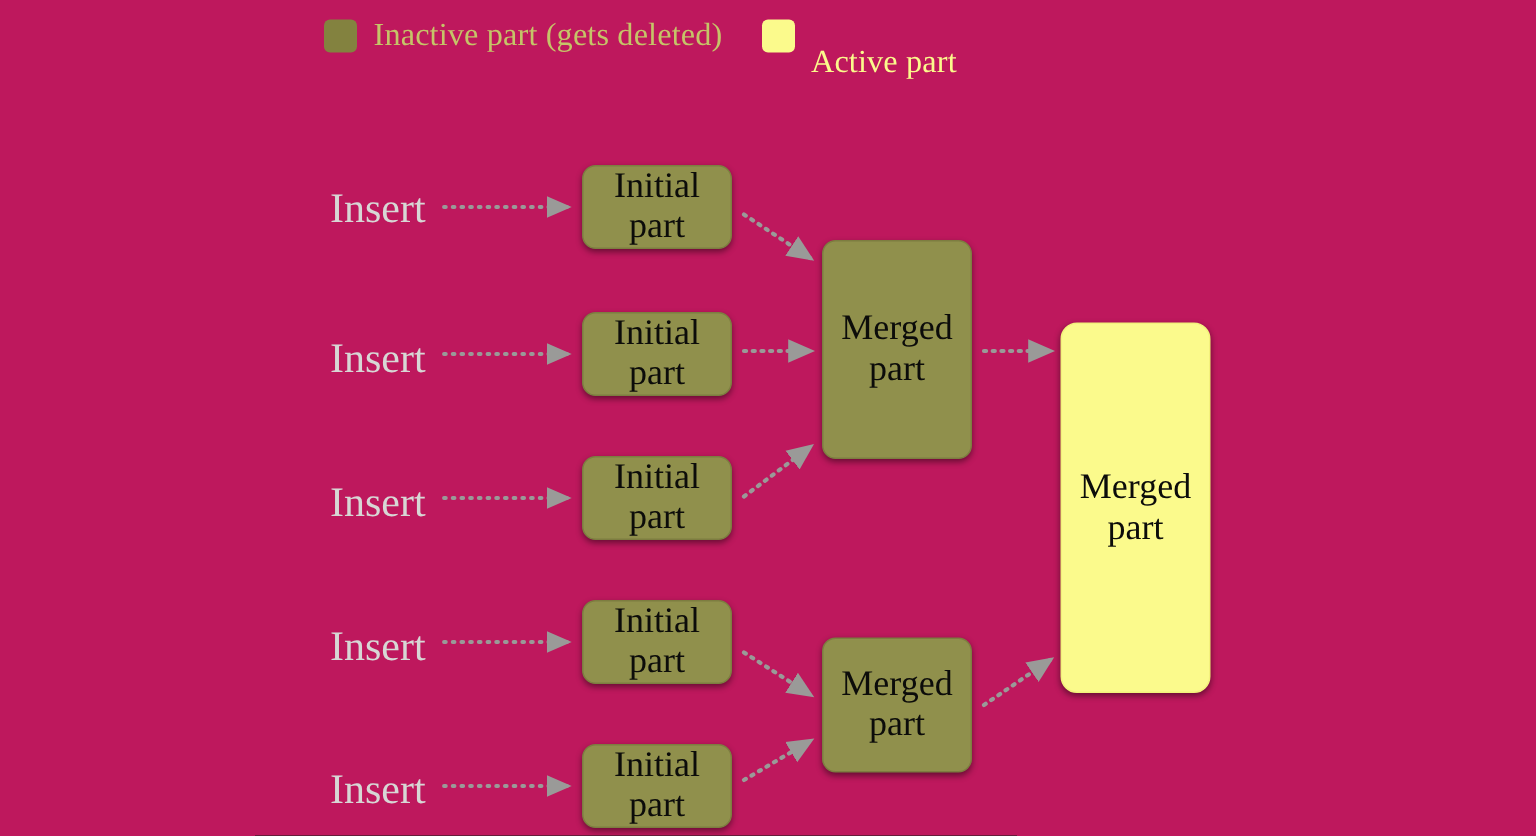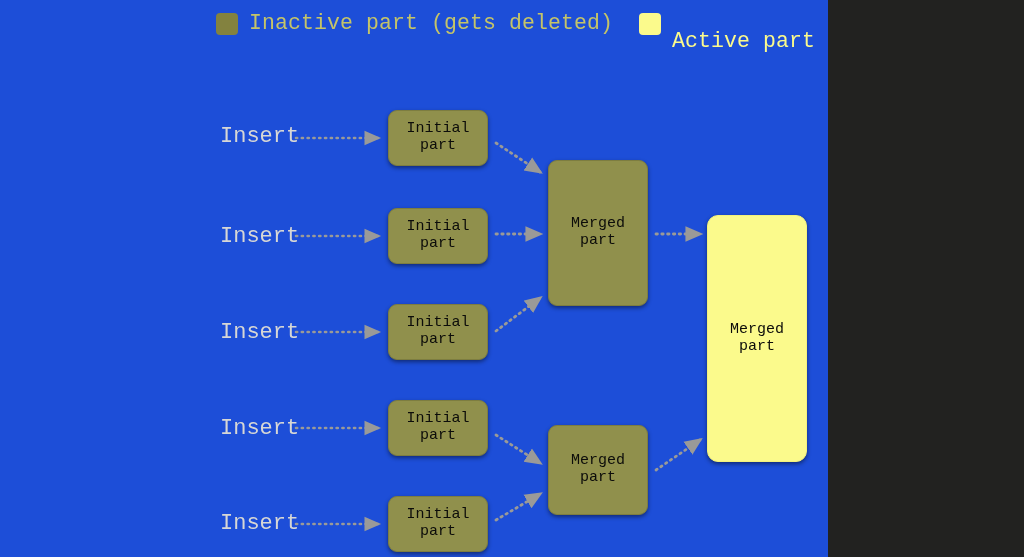--- a/index.html
+++ b/index.html
@@ -2,25 +2,25 @@
 <html><head>
 <meta charset="utf-8">
 <style>
   html, body {
     margin: 0;
     padding: 0;
     background: #222220;
   }
   #canvas {
     position: relative;
-    width: 828px;
+    width: 1024px;
     height: 557px;
-    background: #1d4ed8;
+    background: #be185d;
     overflow: hidden;
-    font-family: Liberation Mono, monospace;
+    font-family: Liberation Serif, serif;
   }
 
   
   #legend {
     position: absolute;
     left: 216px;
     top: 8px;
     display: flex;
     align-items: center;
     gap: 26px;
@@ -60,40 +60,40 @@
   
   .node {
     position: absolute;
     box-sizing: border-box;
     display: flex;
     align-items: center;
     justify-content: center;
     text-align: center;
     border-radius: 9px;
     color: #0c0c0a;
-    font-size: 15px;
+    font-size: 24px;
     line-height: 1.12;
     box-shadow: 0 2px 4px rgba(0,0,0,0.45);
   }
   .node.inactive {
     background: #90904c;
     border: 1px solid #7d7d40;
   }
   .node.active {
     background: #fbfa8c;
     border: 1px solid #f3f27c;
     border-radius: 11px;
   }
   .node .node-text { display: block; padding: 0 4px; }
 
   
   .insert-label {
     position: absolute;
     color: #d7d7d5;
-    font-size: 22px;
+    font-size: 28px;
     line-height: 1;
     white-space: nowrap;
   }
 </style>
 </head>
 <body>
 
 <div id="canvas">
 
   <div id="legend">

